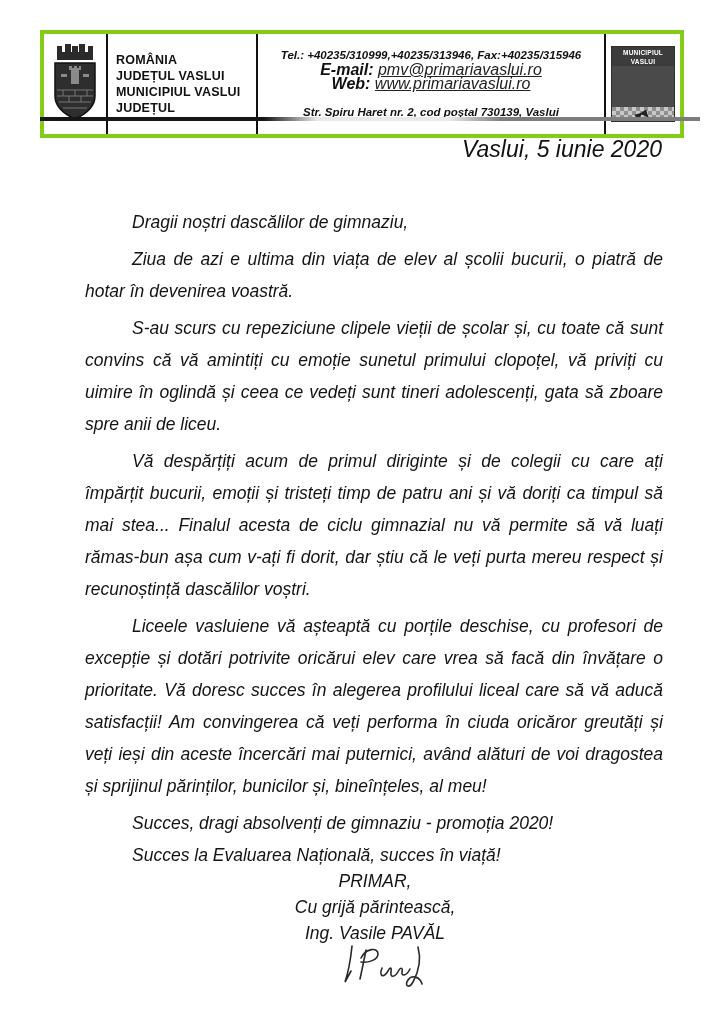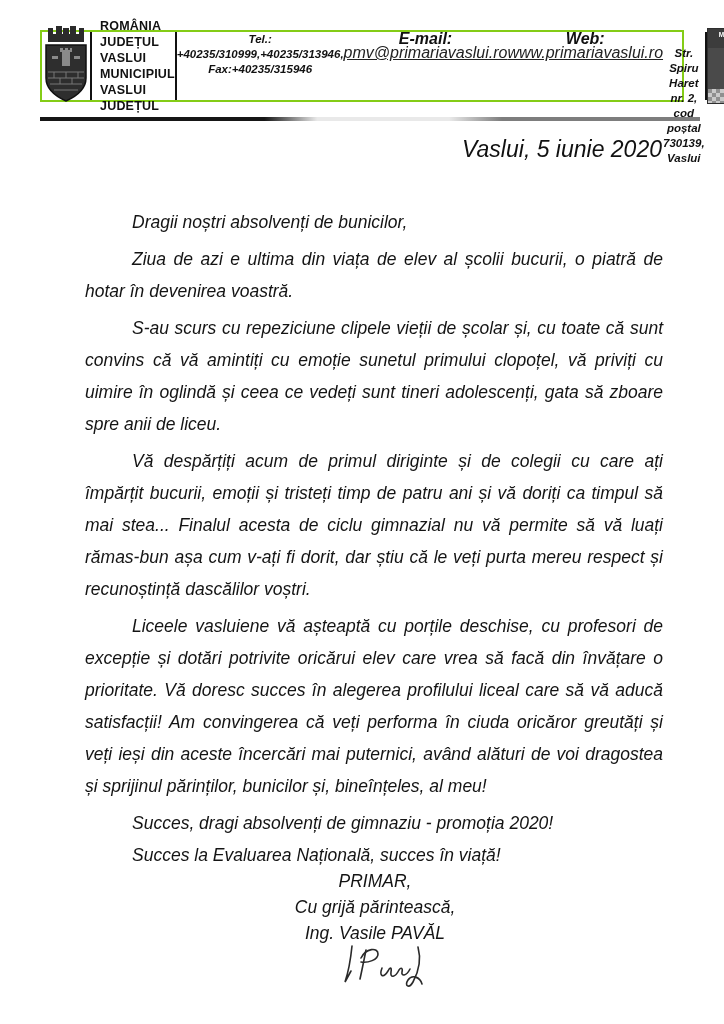--- a/index.html
+++ b/index.html
@@ -10,34 +10,34 @@
     background:#ffffff;
     margin:0 auto;
     font-family:"Liberation Sans", sans-serif;
     color:#1a1a1a;
     overflow:hidden;
   }
 
   
   .letterhead {
     position:absolute; left:40px; top:30px;
-    width:644px; height:72px;
-    border:2px solid #84cc16;
+    width:644px; height:108px;
+    border:4px solid #84cc16;
     display:flex; align-items:stretch;
     background:#fff;
   }
   .lh-cell { border-right:2px solid #111; }
   .lh-cell:last-child { border-right:none; }
 
   .logo-cell { width:64px; display:flex; align-items:center; justify-content:center; }
 
   .org-cell { width:150px; display:flex; flex-direction:column; justify-content:center; padding-left:8px; }
   .org-line { font-weight:bold; font-size:12.5px; line-height:16px; letter-spacing:0.2px; color:#111; }
 
-  .contact-cell { flex:1; display:flex; flex-direction:row; justify-content:center; text-align:center; font-style:italic; }
+  .contact-cell { flex:1; display:flex; flex-direction:column; justify-content:center; text-align:center; font-style:italic; }
   .tel-line { font-weight:bold; font-size:11.5px; line-height:15px; color:#111; }
   .mini-line { font-size:16px; line-height:14px; color:#111; }
   .mini-label { font-weight:bold; }
   .link-like { text-decoration:underline; color:#222; }
   .addr-line { font-weight:bold; font-size:11.5px; line-height:15px; margin-top:14px; color:#111; }
 
   .badge-cell { width:74px; display:flex; align-items:center; justify-content:center; }
   .iso-badge {
     width:64px; height:76px;
     background:#4a4a4a;
@@ -182,21 +182,21 @@
         <div class="badge-iso">ISO 9001</div>
       </div>
     </div>
   </div>
 
   <div class="head-rule"></div>
 
   <div class="date-line">Vaslui, 5 iunie 2020</div>
 
   <div class="letter-body">
-    <p>Dragii noștri absolvenți de bunicilor,</p>
+    <p>Dragii noștri dascălilor de gimnaziu,</p>
     <p>Ziua de azi e ultima din viața de elev al școlii bucurii, o piatră de hotar în devenirea voastră.</p>
     <p>S-au scurs cu repeziciune clipele vieții de școlar și, cu toate că sunt convins că vă amintiți cu emoție sunetul primului clopoțel, vă priviți cu uimire în oglindă și ceea ce vedeți sunt tineri adolescenți, gata să zboare spre anii de liceu.</p>
     <p>Vă despărțiți acum de primul diriginte și de colegii cu care ați împărțit bucurii, emoții și tristeți timp de patru ani și vă doriți ca timpul să mai stea... Finalul acesta de ciclu gimnazial nu vă permite să vă luați rămas-bun așa cum v-ați fi dorit, dar știu că le veți purta mereu respect și recunoștință dascălilor voștri.</p>
     <p>Liceele vasluiene vă așteaptă cu porțile deschise, cu profesori de excepție și dotări potrivite oricărui elev care vrea să facă din învățare o prioritate. Vă doresc succes în alegerea profilului liceal care să vă aducă satisfacții! Am convingerea că veți performa în ciuda oricăror greutăți și veți ieși din aceste încercări mai puternici, având alături de voi dragostea și sprijinul părinților, bunicilor și, bineînțeles, al meu!</p>
     <p class="no-gap">Succes, dragi absolvenți de gimnaziu - promoția 2020!</p>
     <p class="no-gap">Succes la Evaluarea Națională, succes în viață!</p>
   </div>
 
   <div class="closing-block">
     <div>PRIMAR,</div>

